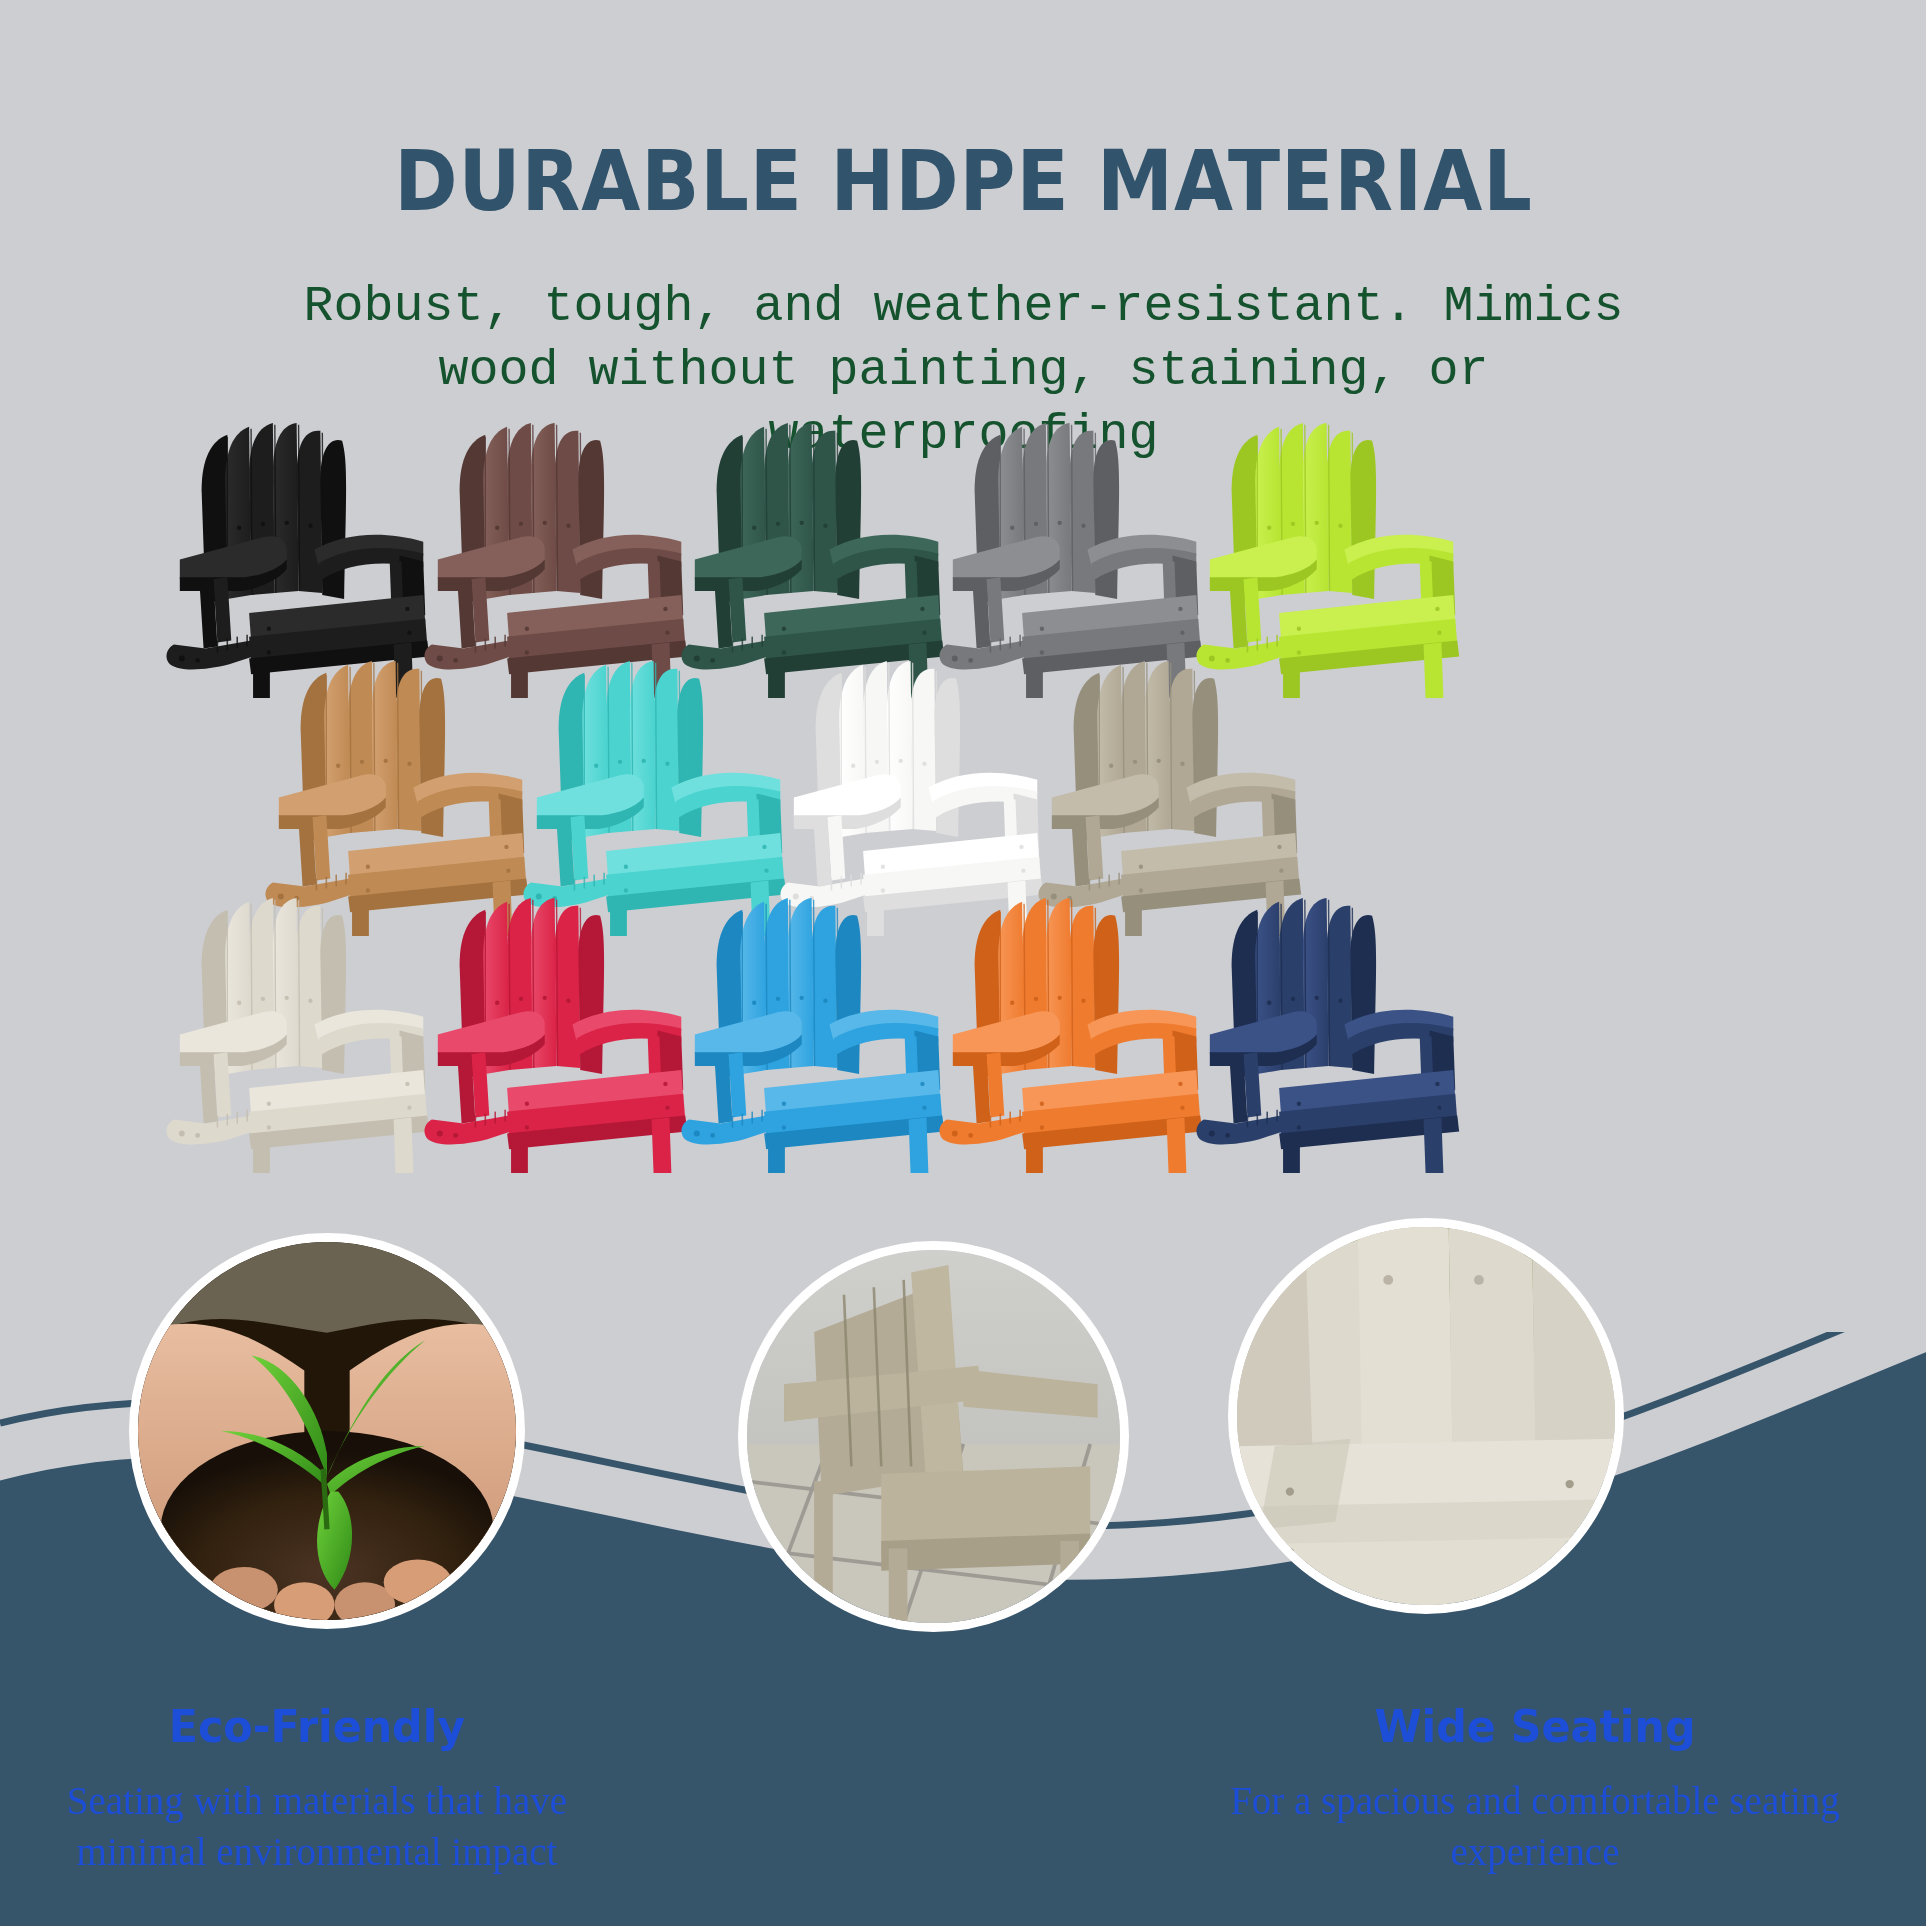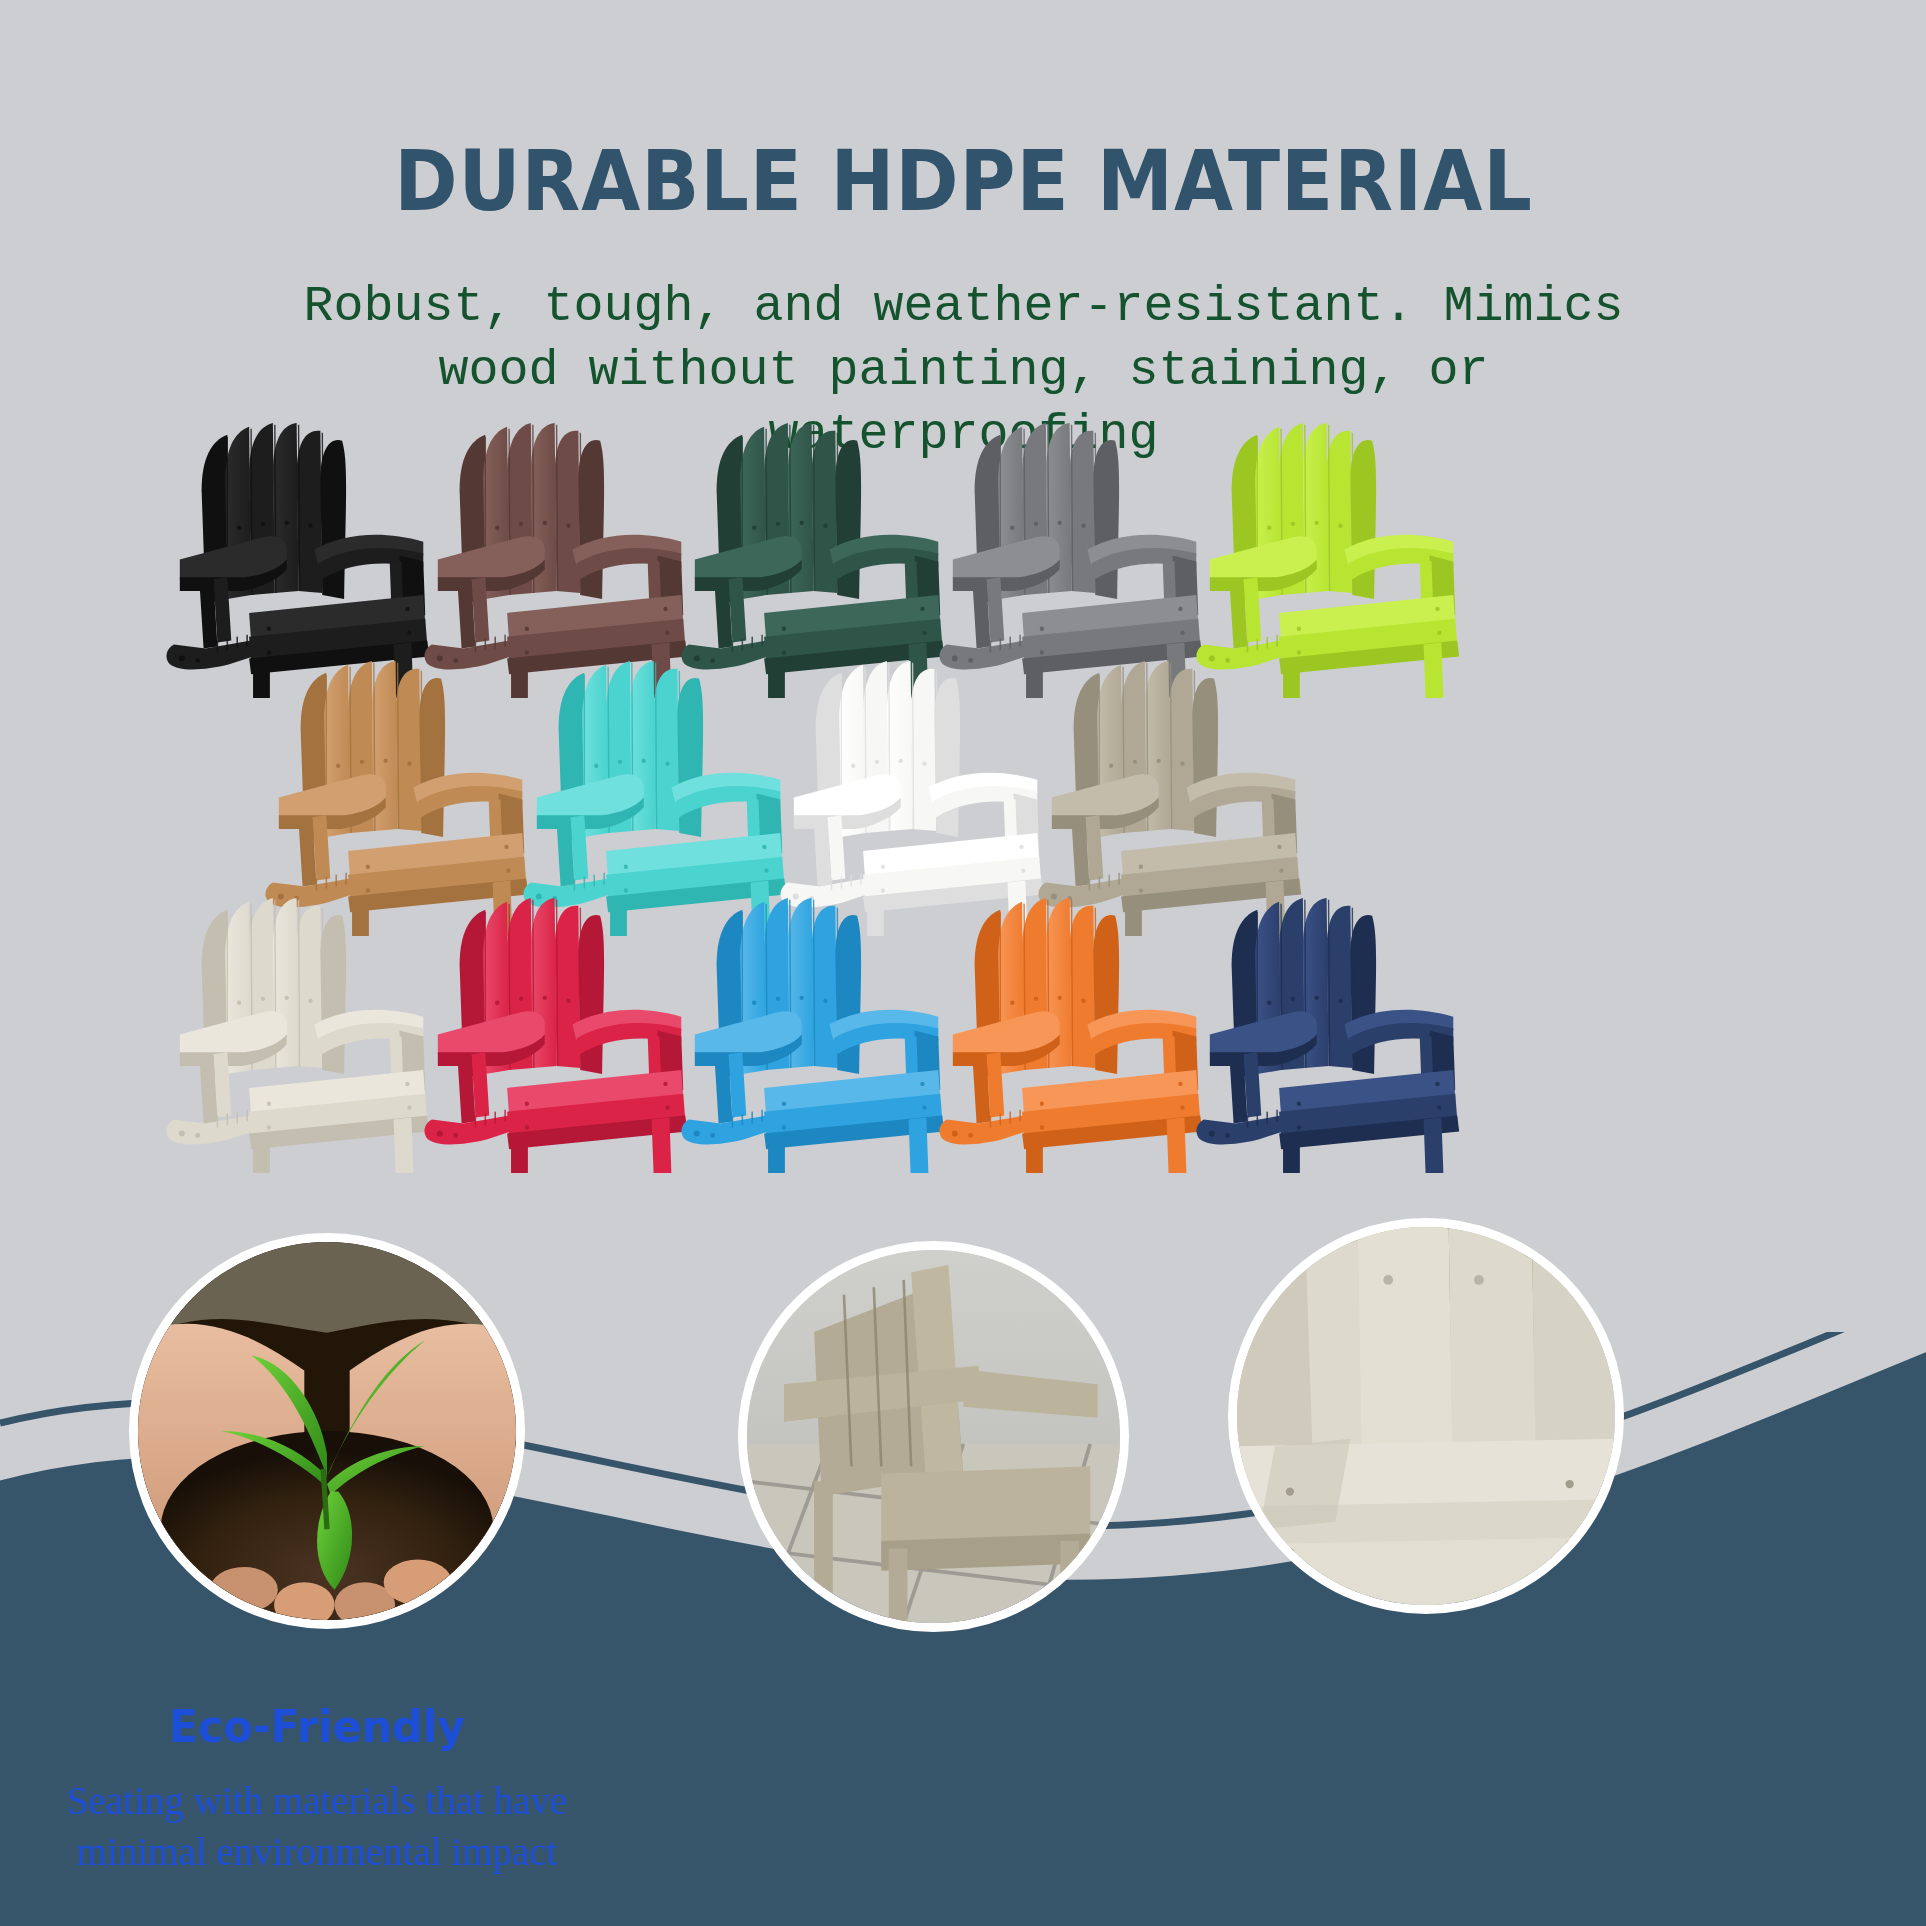--- a/index.html
+++ b/index.html
@@ -1240,15 +1240,19 @@
         <circle cx="88" cy="68" r="1.1"></circle>
         <circle cx="88" cy="84" r="1.1"></circle>
       </g>
     </svg>
   </div>
 
   <div class="feature f1">
     <div class="fh">Eco-Friendly</div>
     <div class="fd">Seating with materials that have minimal environmental impact</div>
   </div>
+  <div class="feature f3">
+    <div class="fh">Wide Seating</div>
+    <div class="fd">For a spacious and comfortable seating experience</div>
+  </div>
 
 </div>
 
 
 </body></html>

